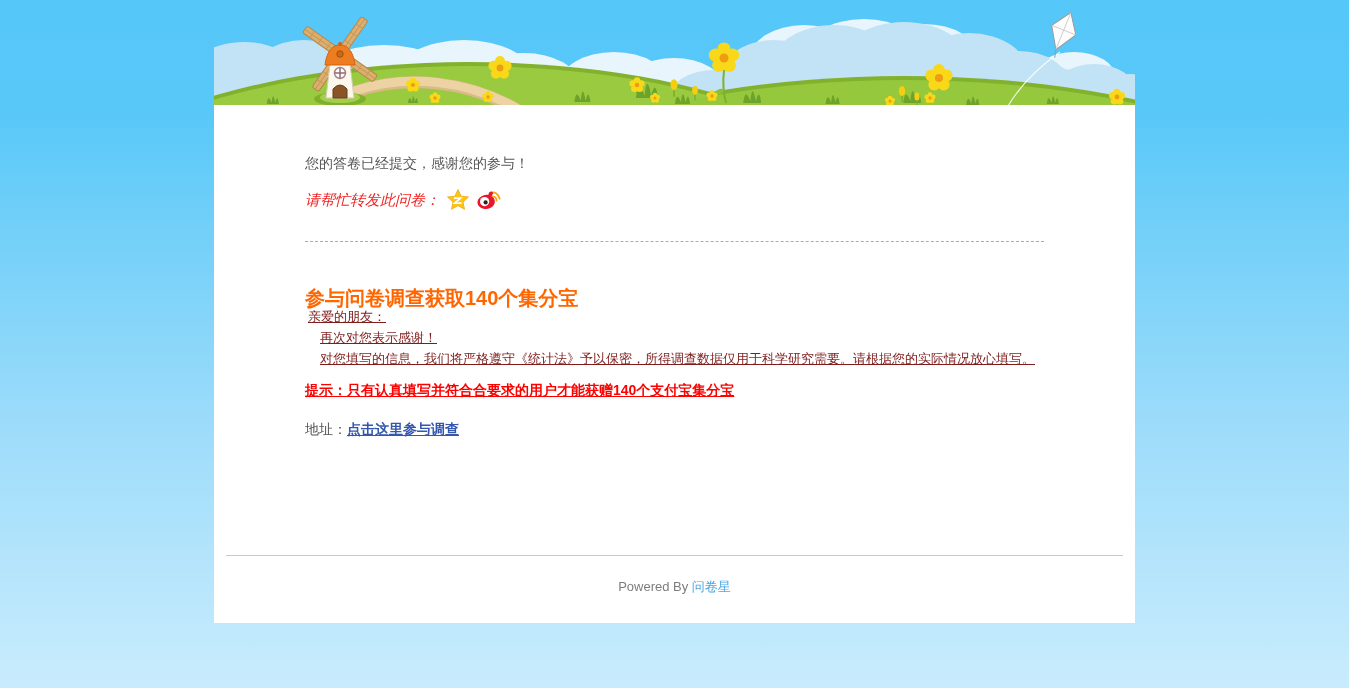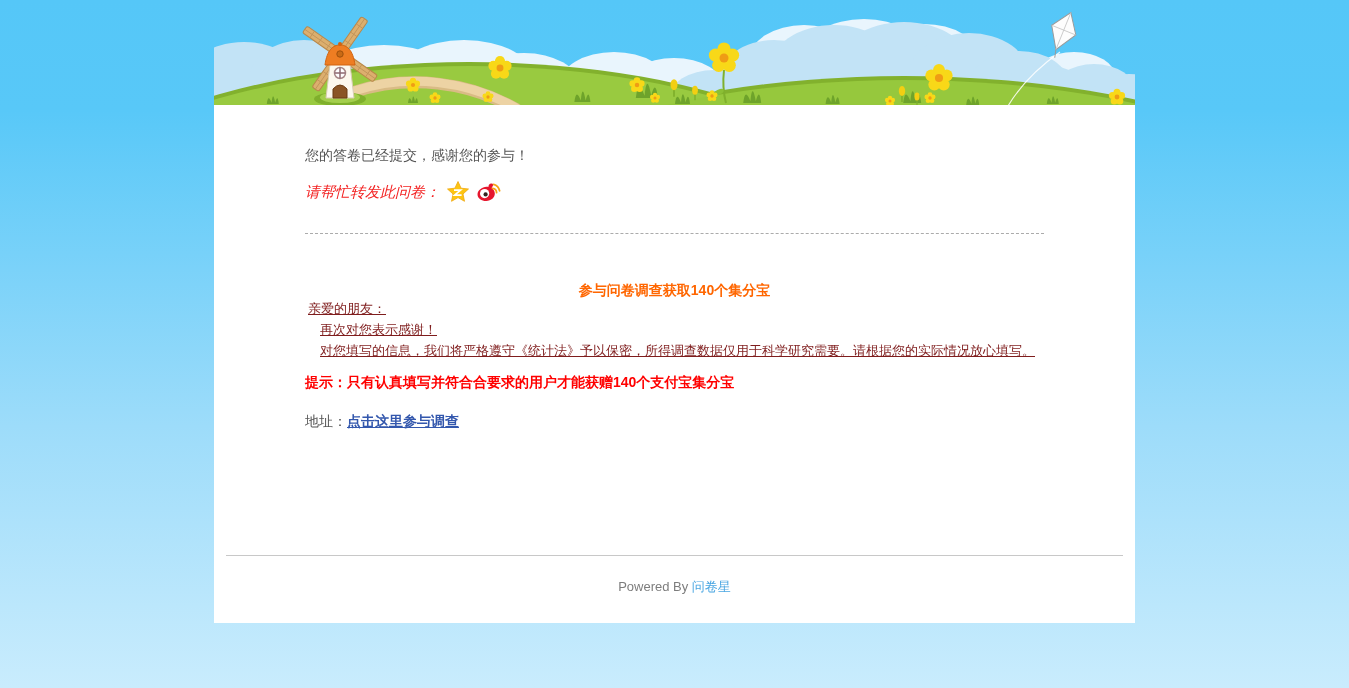--- a/index.html
+++ b/index.html
@@ -7,34 +7,34 @@
   body {
     width:1349px; height:688px; overflow:hidden;
     font-family:"Liberation Sans","DejaVu Sans",sans-serif;
     background:linear-gradient(180deg,#55c7f8 0%, #58c8f8 16%, #9ddcfa 62%, #c9ecfd 100%);
   }
   .wrap { width:921px; margin:0 auto; }
   .header-scene { height:105px; position:relative; overflow:hidden; }
   .header-scene svg { display:block; }
   .card {
     background:#ffffff; height:518px; position:relative;
-    padding:0 91px;
+    padding:8px 91px;
   }
   .msg1 { margin:0; padding-top:43px; font-size:14px; color:#555555; line-height:15px; }
   .share-row { margin-top:16px; height:26px; display:flex; align-items:center;font-style:italic; }
   .share-label { font-size:15px; color:#f32222; line-height:26px; }
   .icon-btn { display:inline-block; width:24px; height:24px; margin-left:6px; cursor:pointer; text-decoration:none; }
   .icon-btn svg { display:block; }
   .dashed-hr { border:none; border-top:1px dashed #ababab; margin:28px 0 0 0; }
-  .promo-title { margin:48px 0 0 0; font-size:14px; font-weight:bold; color:#ff6600; text-align:center; line-height:16px; }
+  .promo-title { margin:48px 0 0 0; font-size:20px; font-weight:bold; color:#ff6600; line-height:16px; }
   .promo-body { font-size:13px; color:#7f1d1d;text-decoration:underline; }
   .promo-body p { margin:0; line-height:21px; }
   .promo-body p.greet { padding-left:3px; }
   .promo-body p.ind { padding-left:15px; }
-  .hint { margin:14px 0 0 0; font-size:14px; font-weight:bold; color:#ff0000; line-height:15px; }
+  .hint { margin:14px 0 0 0; font-size:14px; font-weight:bold; color:#ff0000; line-height:15px;text-decoration:underline; }
   .addr { margin:24px 0 0 0; font-size:14px; color:#555555; line-height:15px; }
   .addr a { color:#3357ad; font-weight:bold; text-decoration:underline; cursor:pointer; }
   .card-footer { position:absolute; left:12px; right:12px; bottom:0; }
   .footer-hr { border:none; border-top:1px solid #c8c8c8; margin:0; }
   .powered { margin:22px 0 27px 0; text-align:center; font-size:13px; color:#7d7d7d; }
   .powered a { color:#4aa6e2; text-decoration:none; cursor:pointer;text-align:right; }
 </style>
 </head>
 <body>
 

